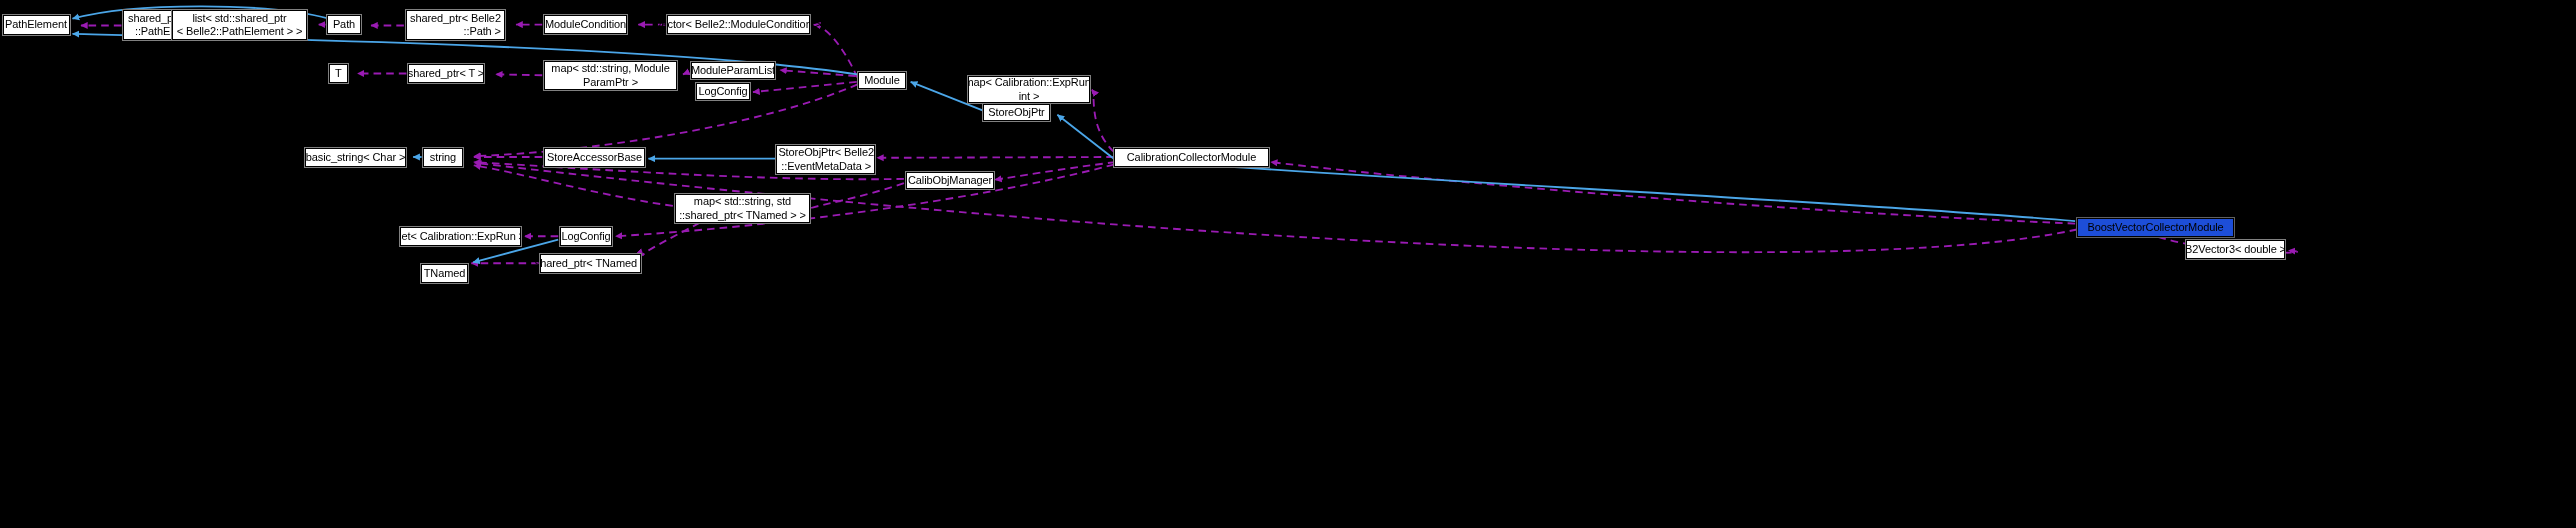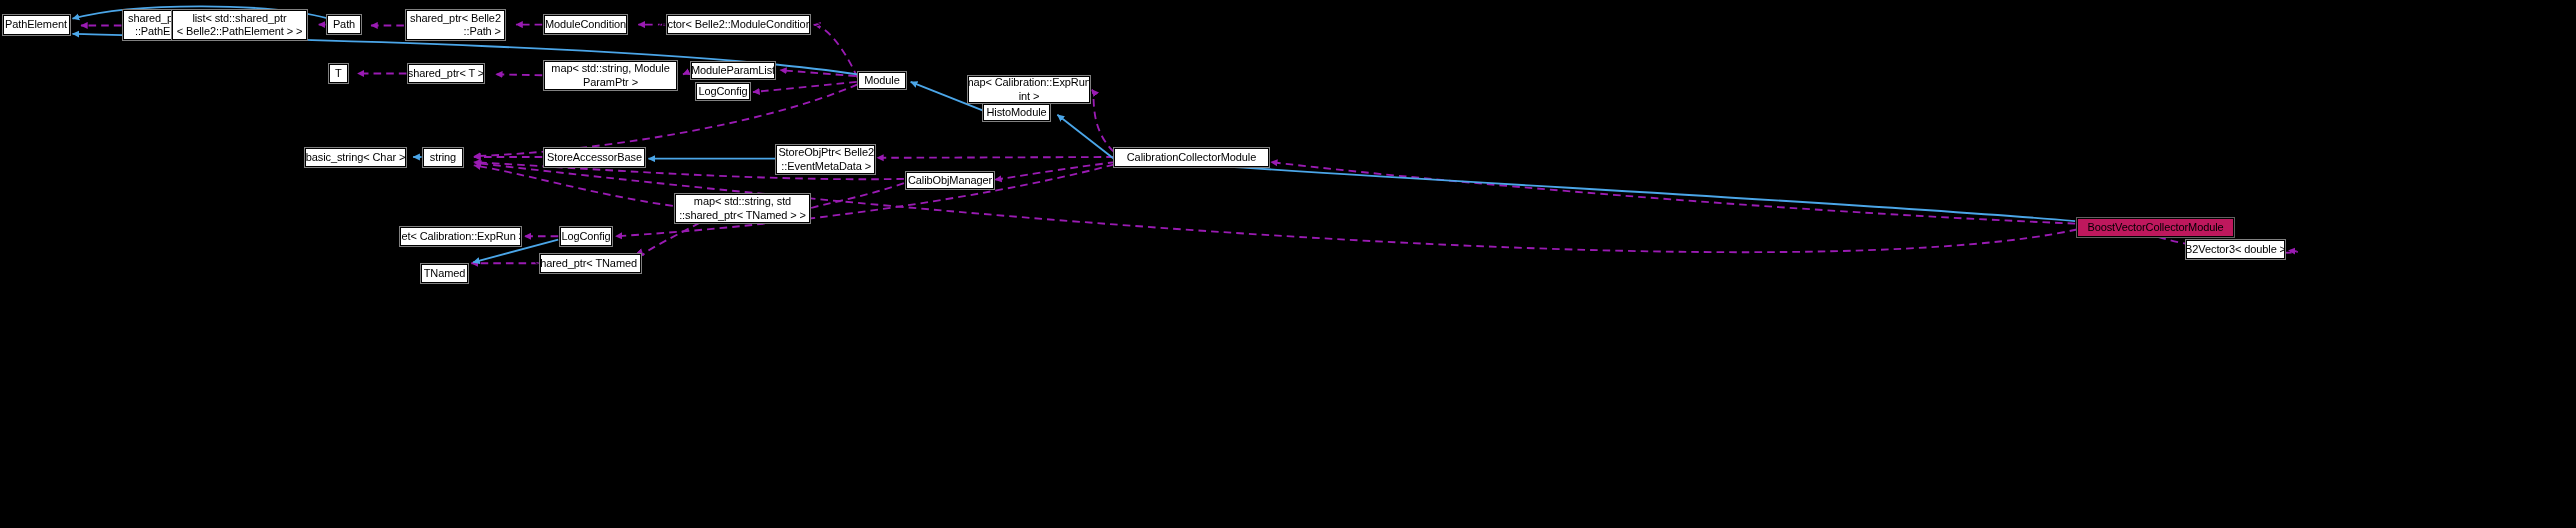--- a/index.html
+++ b/index.html
@@ -34,21 +34,21 @@
     line-height: 13.5px;
     display: flex;
     align-items: center;
     justify-content: center;
     text-align: center;
     white-space: pre;
     letter-spacing: -0.1px;
     z-index: 5;
   }
   .node.highlight {
-    background: #be185d;
+    background: #1d4ed8;
     border: 0.8px solid #000000;
     outline: 0.8px solid #606060;
   }
   .node span {
     display: block;
   }
 </style>
 </head>
 <body>
 
@@ -131,21 +131,21 @@
       <div class="node" title="vector&lt; Belle2::ModuleCondition &gt;" style="left: 667px; top: 15px; width: 143px; height: 18.6px;"><span>vector&lt; Belle2::ModuleCondition &gt;</span></div>
       <div class="node" title="T" style="left: 329px; top: 64px; width: 18.6px; height: 18.6px;"><span>T</span></div>
       <div class="node" title="shared_ptr&lt; T &gt;" style="left: 408px; top: 64px; width: 76px; height: 18.6px;"><span>shared_ptr&lt; T &gt;</span></div>
       <div class="node" title="map&lt; std::string, ModuleParamPtr &gt;" style="left: 544px; top: 61px; width: 133px; height: 29px;"><span>map&lt; std::string, Module
 ParamPtr &gt;</span></div>
       <div class="node" title="ModuleParamList" style="left: 691px; top: 62px; width: 84px; height: 17px;"><span>ModuleParamList</span></div>
       <div class="node" title="LogConfig" style="left: 696px; top: 83px; width: 54px; height: 17px;"><span>LogConfig</span></div>
       <div class="node" title="Module" style="left: 858px; top: 72px; width: 48px; height: 17px;"><span>Module</span></div>
       <div class="node" title="map&lt; Calibration::ExpRun, int &gt;" style="left: 968px; top: 76px; width: 122px; height: 27px;"><span>map&lt; Calibration::ExpRun,
 int &gt;</span></div>
-      <div class="node" title="HistoModule" style="left: 983px; top: 104px; width: 67px; height: 17px;"><span>HistoModule</span></div>
+      <div class="node" title="HistoModule" style="left: 983px; top: 104px; width: 67px; height: 17px;"><span>StoreObjPtr</span></div>
       <div class="node" title="basic_string&lt; Char &gt;" style="left: 305px; top: 148px; width: 101px; height: 18.6px;"><span>basic_string&lt; Char &gt;</span></div>
       <div class="node" title="string" style="left: 423px; top: 148px; width: 40px; height: 18.6px;"><span>string</span></div>
       <div class="node" title="StoreAccessorBase" style="left: 544px; top: 148px; width: 101px; height: 18.6px;"><span>StoreAccessorBase</span></div>
       <div class="node" title="StoreObjPtr&lt; Belle2::EventMetaData &gt;" style="left: 776px; top: 145px; width: 99px; height: 29px; justify-content: flex-end;"><span>StoreObjPtr&lt; Belle2
 ::EventMetaData &gt;</span></div>
       <div class="node" title="CalibrationCollectorModule" style="left: 1114px; top: 148px; width: 155px; height: 18.6px;"><span>CalibrationCollectorModule</span></div>
       <div class="node" title="CalibObjManager" style="left: 906px; top: 172px; width: 88px; height: 17px;"><span>CalibObjManager</span></div>
       <div class="node" title="map&lt; std::string, std::shared_ptr&lt; TNamed &gt; &gt;" style="left: 675px; top: 194px; width: 135px; height: 29px;"><span>map&lt; std::string, std
 ::shared_ptr&lt; TNamed &gt; &gt;</span></div>
       <div class="node" title="set&lt; Calibration::ExpRun &gt;" style="left: 400px; top: 227px; width: 121px; height: 18.6px;"><span>set&lt; Calibration::ExpRun &gt;</span></div>

